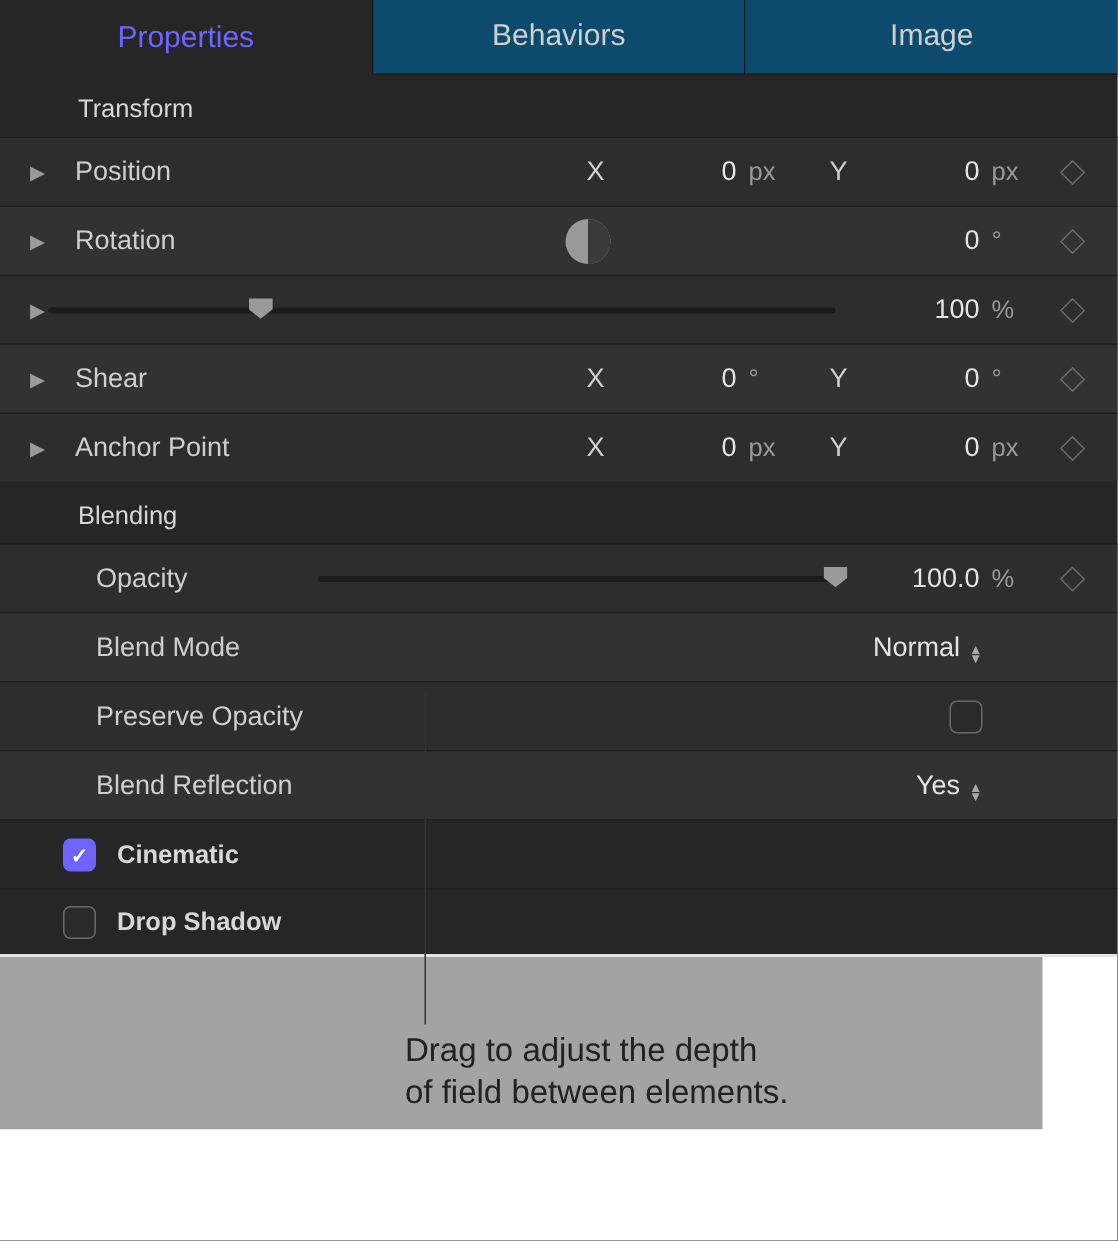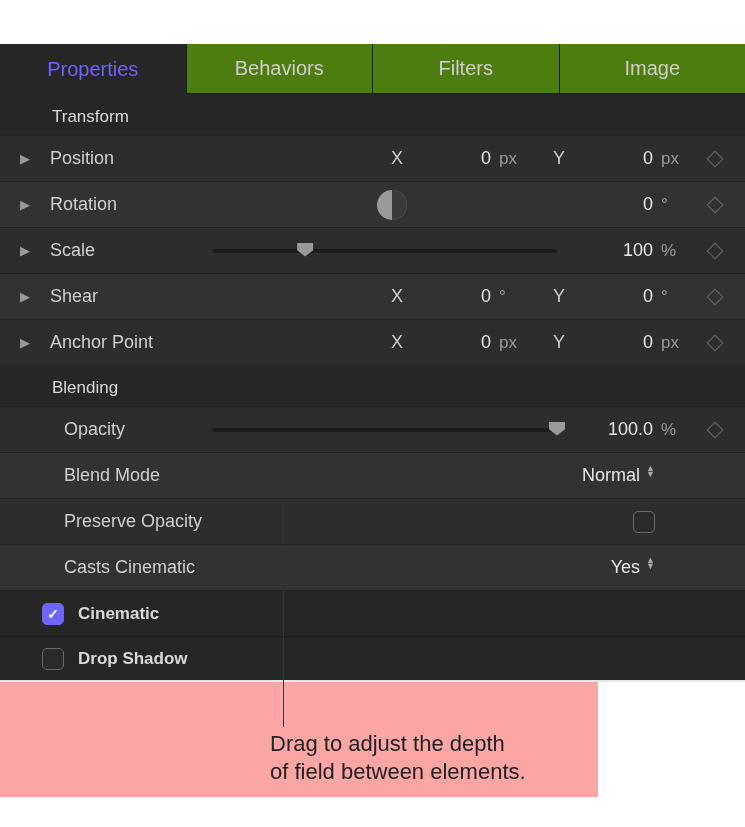--- a/index.html
+++ b/index.html
@@ -23,32 +23,31 @@
   }
   .panel{
     width:745px;
     background:var(--bg);
   }
   
   .tabs{
     display:flex;
     height:50px;
     background:#343434;
-    margin-top:44px;
   }
   .tab{
     flex:1;
     display:flex;
     align-items:center;
     justify-content:center;
     color:var(--text);
     font-size:20px;
     border-right:1px solid var(--border);
     border-bottom:1px solid var(--border);
-    background:#4d7c0f;
+    background:#0c4a6e;
     cursor:default;
   }
   .tab:last-child{border-right:none;}
   .tab.active{
     color:var(--accent);
     background:var(--bg);
     border-bottom:none;
   }
 
   
@@ -149,21 +148,21 @@
   }
   .thumb{
     position:absolute;top:50%;margin-top:-8px;
     width:16px;height:14px;
     background:#9a9a9a;
     clip-path:polygon(0 0,100% 0,100% 55%,50% 100%,0 55%);
   }
 
   
   .popup{
-    display:flex;align-items:flex-start;gap:6px;
+    display:flex;align-items:flex-end;gap:6px;
     color:#e5e5e5;font-size:18px;
   }
   .popup-arrows{
     display:flex;flex-direction:column;line-height:6px;
     color:#aaa;font-size:9px;
   }
 
   
   .cb{
     width:22px;height:22px;border-radius:5px;
@@ -182,23 +181,23 @@
     gap:14px;
     font-weight:600;
     font-size:17px;
     color:#d8d8d8;
     border-top:1px solid #202020;
   }
 
   
   .callout-area{
     position:relative;
-    width:598px;
+    width:695px;
     height:115px;
-    background:#fca5a5;
+    background:#a3a3a3;
   }
   .callout-line{
     position:absolute;
     left:283px;
     top:-177px;
     width:1px;
     height:222px;
     background:#333;
   }
   .callout-text{
@@ -211,21 +210,20 @@
   }
 </style>
 </head>
 <body>
 
 <div class="panel">
 
   <div class="tabs">
     <div class="tab active">Properties</div>
     <div class="tab">Behaviors</div>
-    <div class="tab">Filters</div>
     <div class="tab">Image</div>
   </div>
 
   <div class="section-head">Transform</div>
 
   <div class="row">
     <span class="disclosure">▶</span>
     <span class="label">Position</span>
     <div class="mid">
       <span class="axis">X</span>
@@ -250,21 +248,20 @@
       <span class="val">0</span>
       <span class="unit">°</span>
     </div>
     <div class="keyframe">
         <div class="diamond"></div>
       </div>
   </div>
 
   <div class="row">
     <span class="disclosure">▶</span>
-    <span class="label">Scale</span>
     <div class="mid">
       <div class="slider">
         <div class="track"></div>
         <div class="thumb" id="scale-thumb" style="left: calc(27% - 8px);"></div>
       </div>
       <span class="val">100</span>
       <span class="unit">%</span>
     </div>
     <div class="keyframe">
         <div class="diamond"></div>
@@ -342,21 +339,21 @@
     <span class="label">Preserve Opacity</span>
     <div class="mid">
       <div class="cb"></div>
       <span class="unit"></span>
     </div>
     <div class="keyframe"></div>
   </div>
 
   <div class="row alt no-disclosure">
     <span class="disclosure"></span>
-    <span class="label">Casts Cinematic</span>
+    <span class="label">Blend Reflection</span>
     <div class="mid">
       <div class="popup">
         <span>Yes</span>
         <span class="popup-arrows">
             <span>▲</span>
             <span>▼</span>
           </span>
       </div>
       <span class="unit"></span>
     </div>

